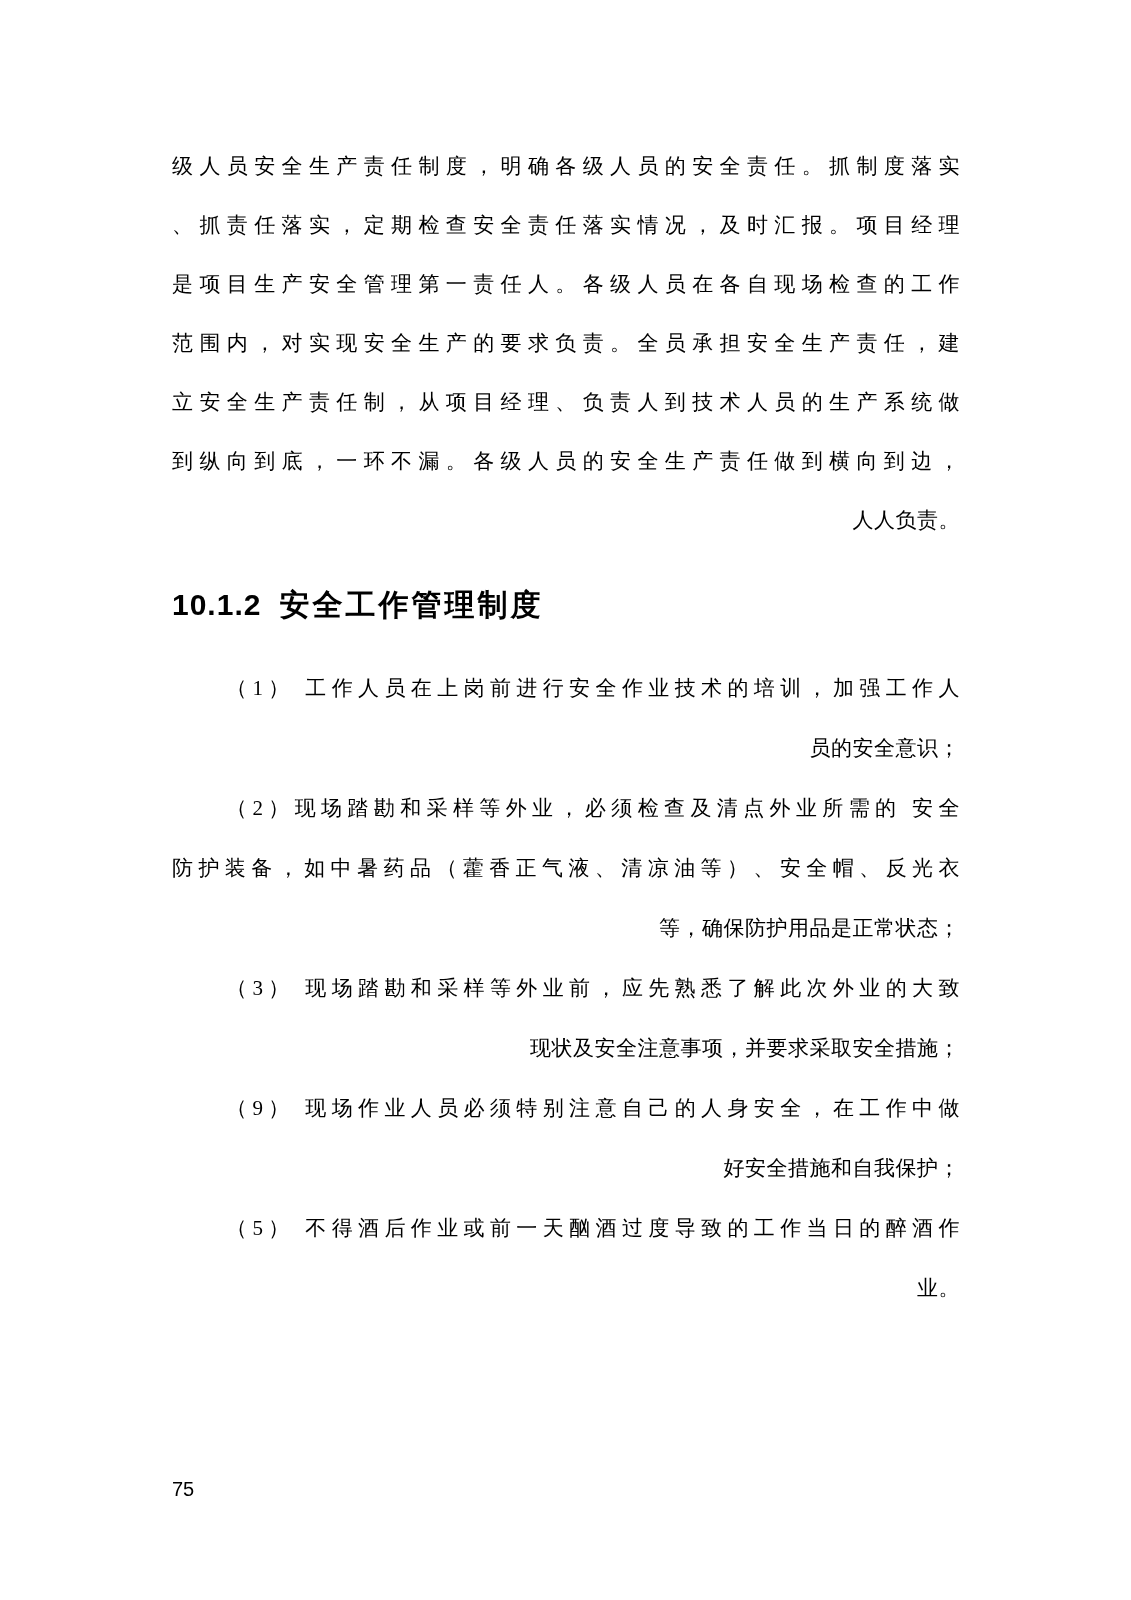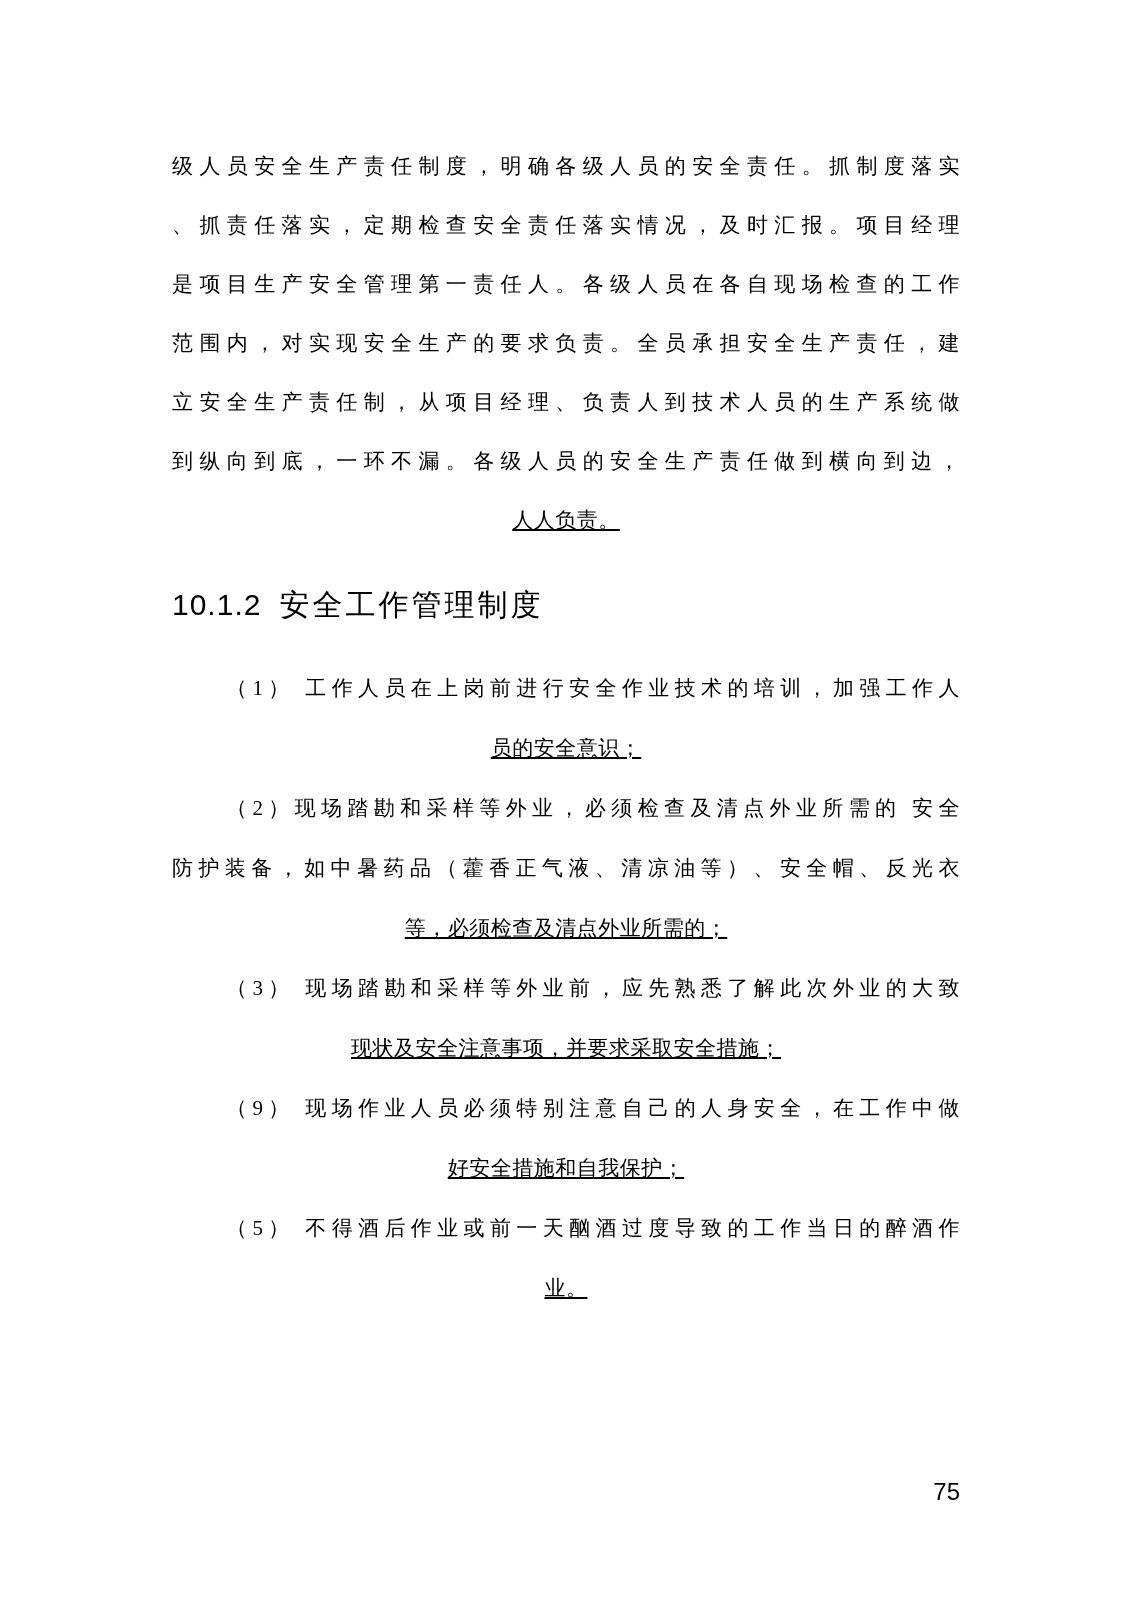--- a/index.html
+++ b/index.html
@@ -28,32 +28,31 @@
   }
   .line {
     font-size: 21px;
     letter-spacing: 0.5px;
   }
   .just {
     text-align: justify;
     text-align-last: justify;
   }
   .short {
-    text-align: center;
-    text-decoration: underline;
+    text-align: right;
   }
   .indent {
     text-indent: 54px;
   }
   .heading {
     position: absolute;
     left: 172px;
     top: 584px;
     margin: 0;
-    font-weight: normal;
+    font-weight: bold;
     font-size: 30px;
     line-height: 42px;
     white-space: nowrap;
   }
   .heading .hnum {
     font-family: "Liberation Sans", sans-serif;
     letter-spacing: 1px;
     margin-right: 18px;
   }
   .heading .htitle {
@@ -67,23 +66,23 @@
   }
   .items .line {
     height: 60px;
     line-height: 60px;
   }
   .pagenum {
     position: absolute;
     top: 1478px;
     left: 172px;
     width: 788px;
-    text-align: right;
+    text-align: left;
     font-family: "Liberation Sans", sans-serif;
-    font-size: 24px;
+    font-size: 20px;
     color: #000000;
   }
 </style>
 </head>
 <body>
 
 <div class="page">
 
   <div class="intro">
     <div class="line just">级人员安全生产责任制度，明确各级人员的安全责任。抓制度落实</div>
@@ -97,21 +96,21 @@
 
   <h2 class="heading">
     <span class="hnum">10.1.2</span><span class="htitle">安全工作管理制度</span>
   </h2>
 
   <div class="items">
     <div class="line just indent">（1） 工作人员在上岗前进行安全作业技术的培训，加强工作人</div>
     <div class="line short">员的安全意识；</div>
     <div class="line just indent">（2）现场踏勘和采样等外业，必须检查及清点外业所需的 安全</div>
     <div class="line just">防护装备，如中暑药品（藿香正气液、清凉油等）、安全帽、反光衣</div>
-    <div class="line short">等，必须检查及清点外业所需的；</div>
+    <div class="line short">等，确保防护用品是正常状态；</div>
     <div class="line just indent">（3） 现场踏勘和采样等外业前，应先熟悉了解此次外业的大致</div>
     <div class="line short">现状及安全注意事项，并要求采取安全措施；</div>
     <div class="line just indent">（9） 现场作业人员必须特别注意自己的人身安全，在工作中做</div>
     <div class="line short">好安全措施和自我保护；</div>
     <div class="line just indent">（5） 不得酒后作业或前一天酗酒过度导致的工作当日的醉酒作</div>
     <div class="line short">业。</div>
   </div>
 
   <div class="pagenum">75</div>
 

